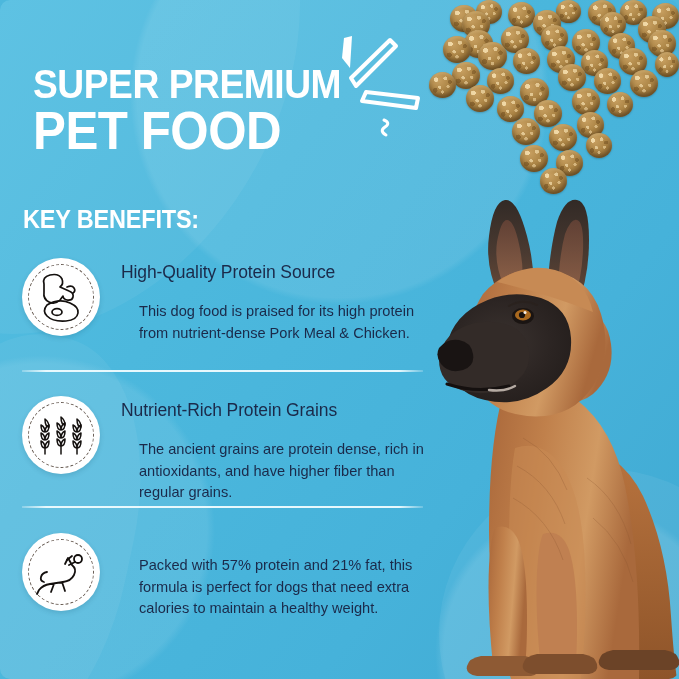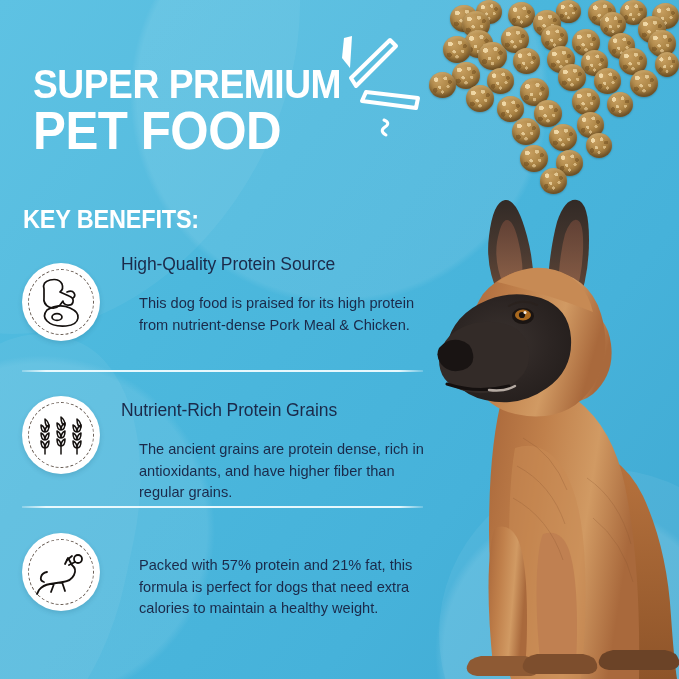--- a/index.html
+++ b/index.html
@@ -8,20 +8,21 @@
     font-family:"Liberation Sans", sans-serif;
     background:#4cb8dd;
   }
   .poster{
     position:relative;width:679px;height:679px;overflow:hidden;
     background:
       radial-gradient(circle at 86% 96%, rgba(255,255,255,0.10) 0 16%, rgba(255,255,255,0) 17%),
       radial-gradient(circle at 6% 78%, rgba(255,255,255,0.09) 0 20%, rgba(255,255,255,0) 21%),
       radial-gradient(circle at 50% 14%, rgba(255,255,255,0.085) 0 30%, rgba(255,255,255,0) 31%),
       linear-gradient(128deg,#55bfe2 0%,#4cb8dd 34%,#46b2da 70%,#40a9d2 100%);
+    border-radius: 10px;
   }
   
   .swash{position:absolute;background:rgba(255,255,255,0.055);pointer-events:none;}
   .swash-a{left:-140px;top:-210px;width:420px;height:560px;transform:rotate(34deg);border-radius:40% 60% 55% 45%;}
   .swash-b{left:-120px;top:330px;width:250px;height:430px;transform:rotate(12deg);border-radius:55% 45% 50% 50%;}
   .swash-c{right:-90px;bottom:-120px;width:330px;height:330px;border-radius:50%;background:rgba(255,255,255,0.06);}
 
   
   .headline{position:absolute;left:33px;top:66px;width:360px;z-index:6;}
   .hl-1,.hl-2{
@@ -57,21 +58,21 @@
       radial-gradient(circle at 62% 20%, rgba(255,236,190,0.6) 0 8%, rgba(0,0,0,0) 9%),
       radial-gradient(circle at 38% 60%, rgba(255,236,190,0.6) 0 8%, rgba(0,0,0,0) 9%),
       radial-gradient(circle at 74% 58%, rgba(255,230,180,0.5) 0 7%, rgba(0,0,0,0) 8%),
       radial-gradient(circle at 50% 82%, rgba(255,230,180,0.5) 0 7%, rgba(0,0,0,0) 8%),
       radial-gradient(circle at 18% 74%, rgba(110,76,30,0.55) 0 9%, rgba(0,0,0,0) 10%),
       radial-gradient(circle at 82% 36%, rgba(110,76,30,0.5) 0 8%, rgba(0,0,0,0) 9%);
   }
 
   
   .benefit{position:absolute;left:0;width:450px;z-index:6;display:flex;align-items:flex-start;}
-  .b1{top:250px;align-items:center;}
+  .b1{top:258px;}
   .b2{top:396px;}
   .b3{top:533px;}
   .icon-wrap{
     width:78px;height:78px;margin-left:22px;border-radius:50%;
     background:#ffffff;position:relative;flex:0 0 auto;
     box-shadow:0 2px 5px rgba(0,60,90,0.16);
   }
   .icon-wrap::before{
     content:"";position:absolute;inset:6px;border-radius:50%;
     border:1.2px dashed #4a3b30;opacity:0.85;

